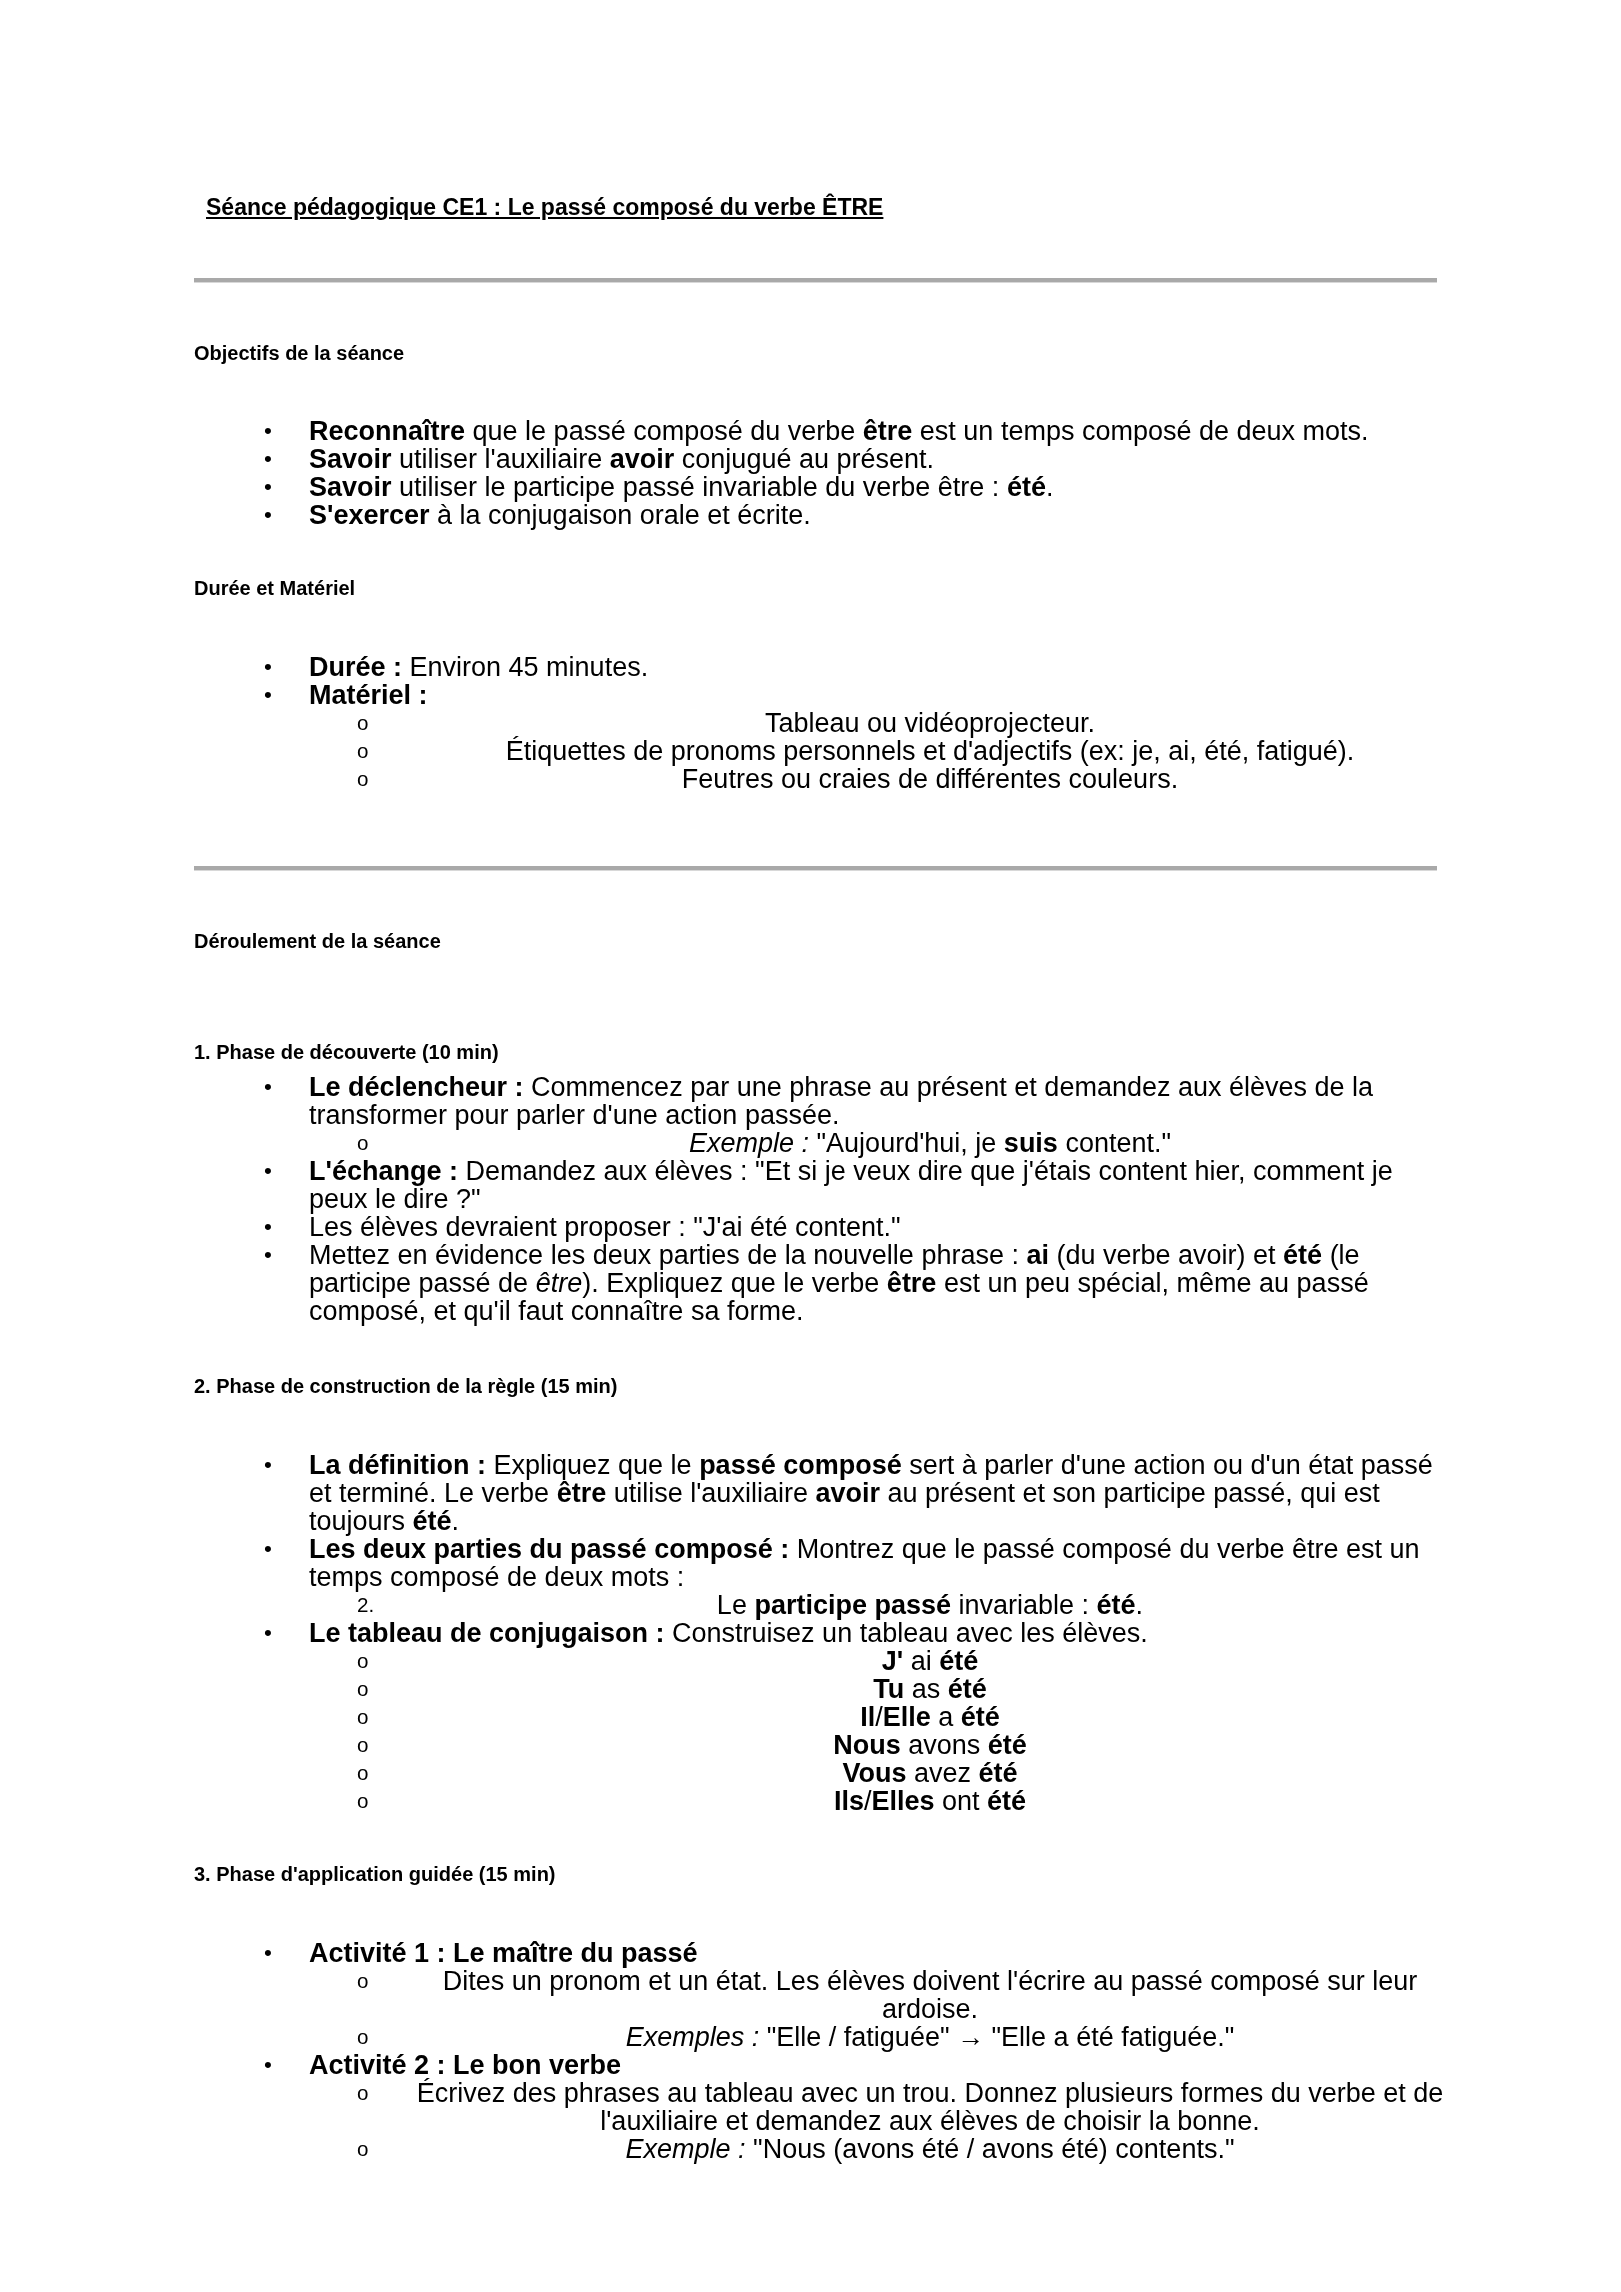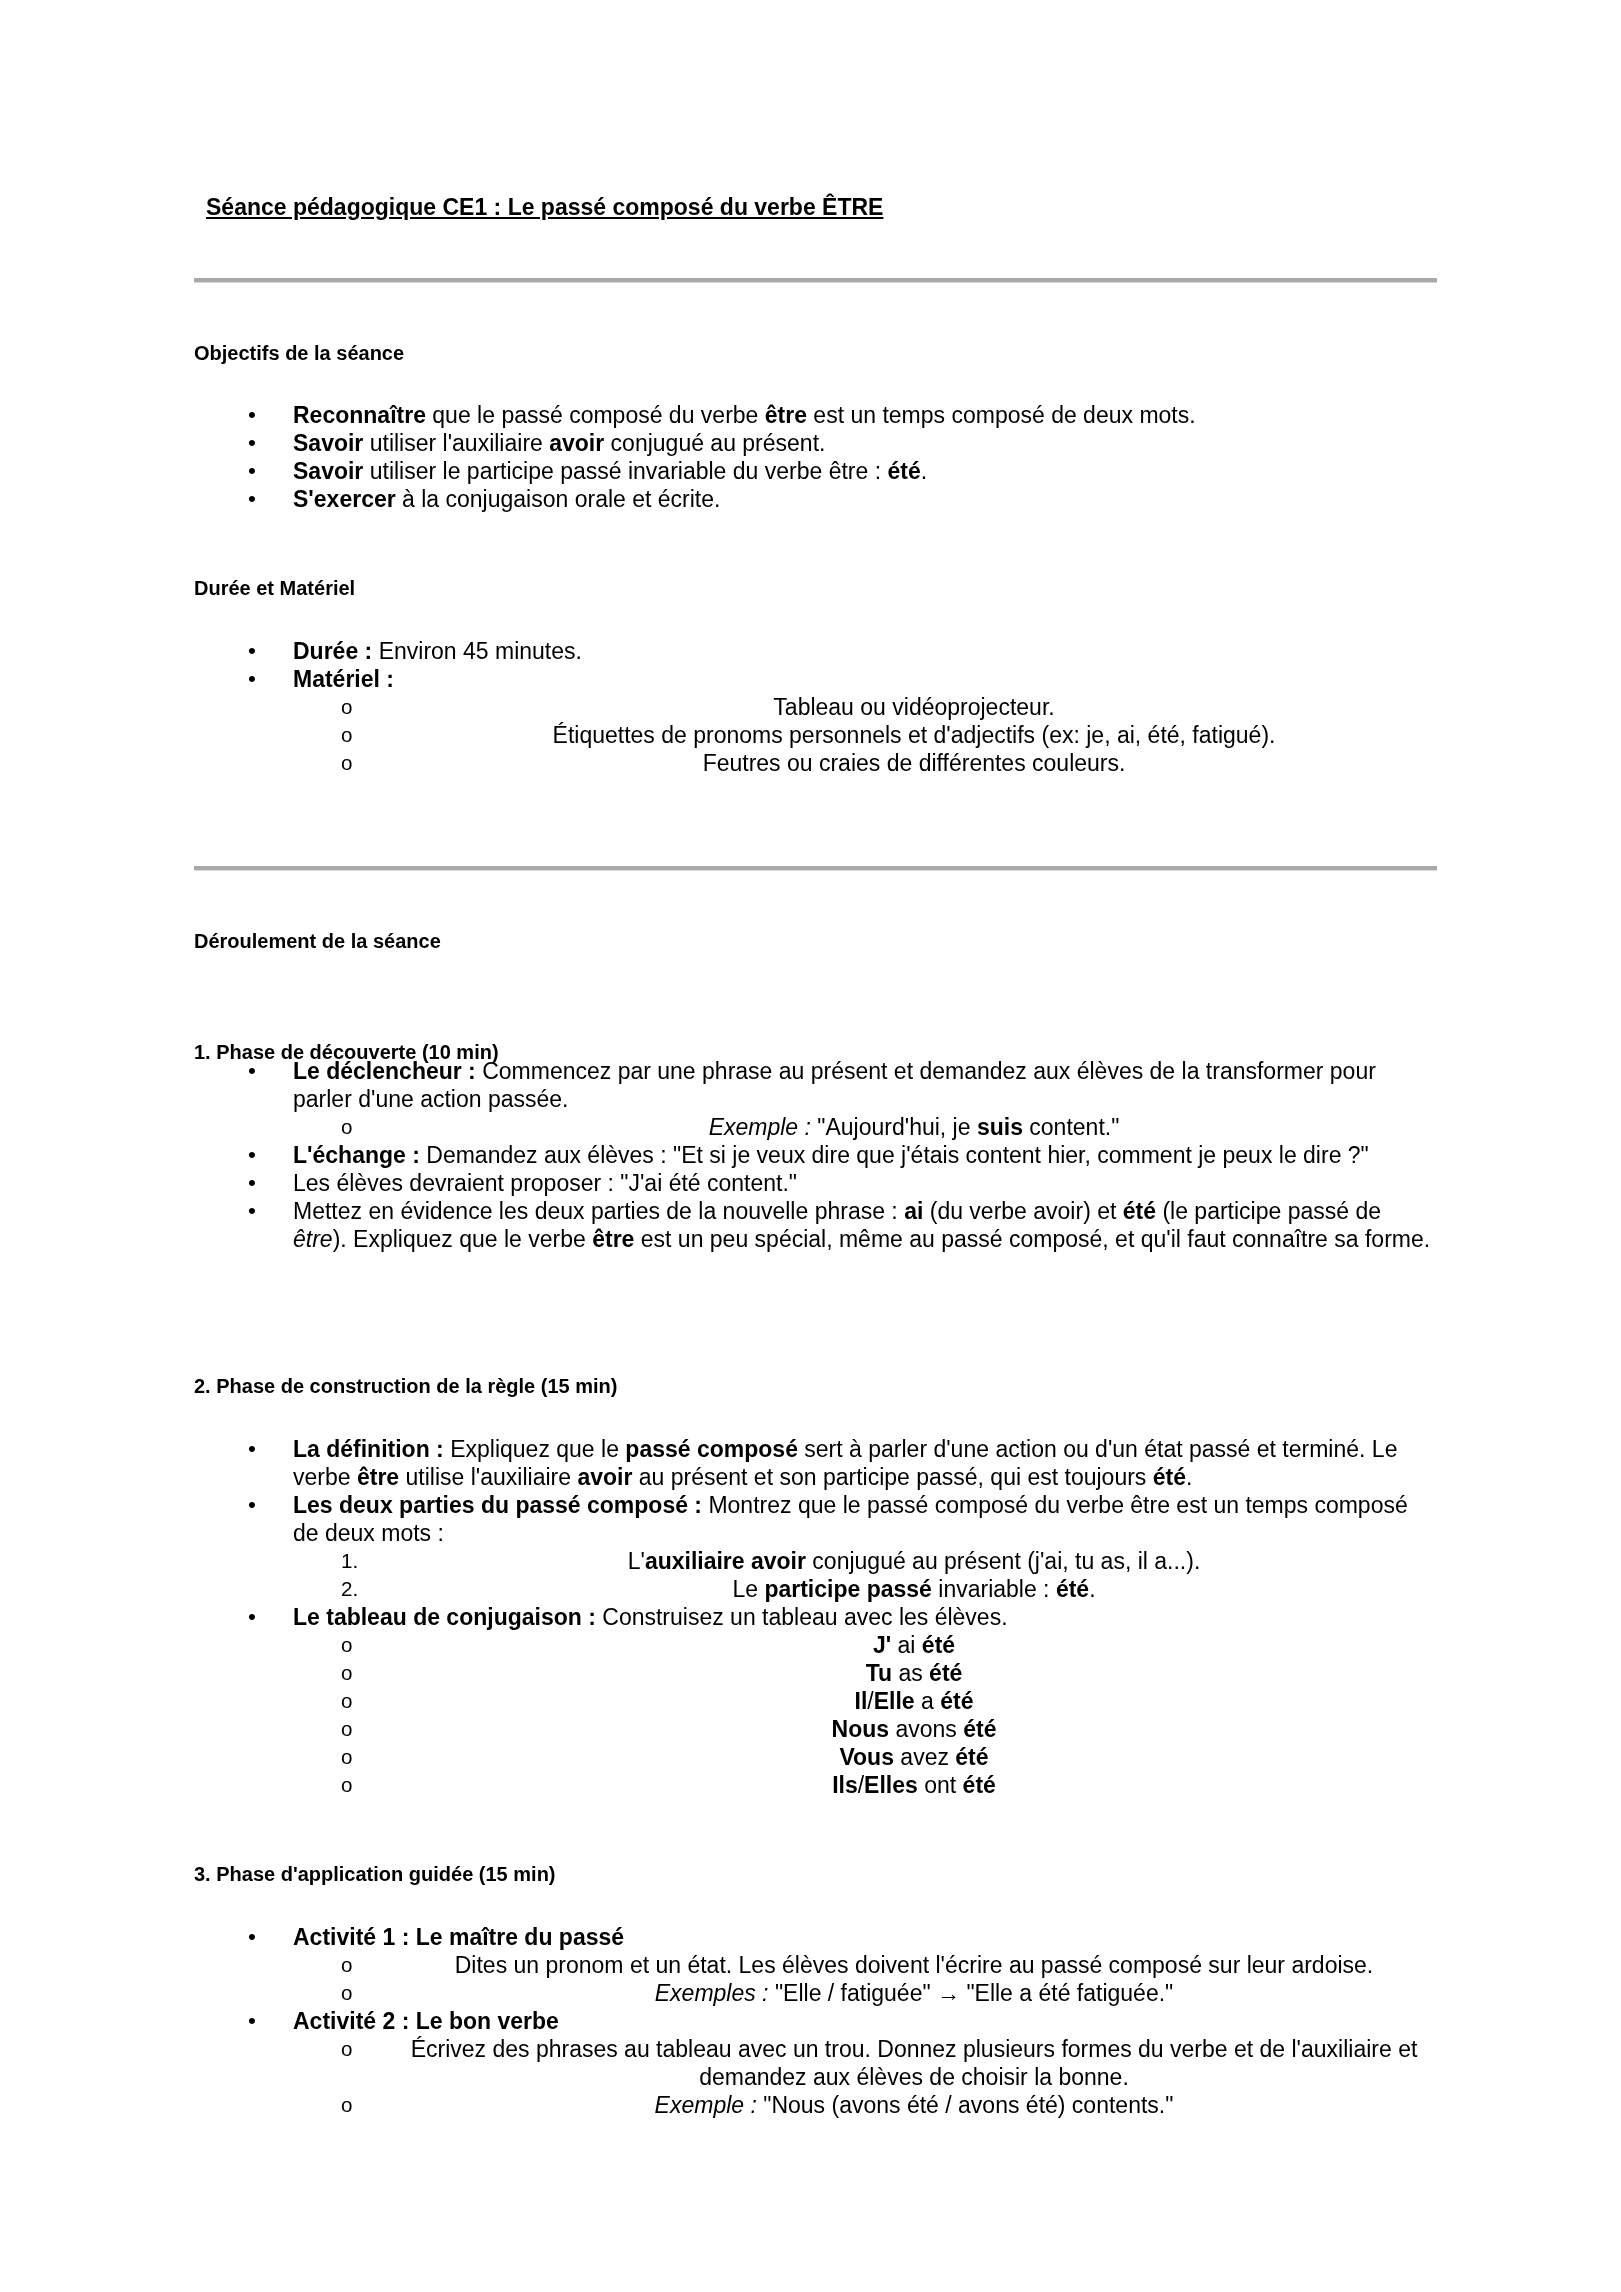--- a/index.html
+++ b/index.html
@@ -2,21 +2,21 @@
 <html><head>
 <meta charset="utf-8">
 <style>
   html, body { margin: 0; padding: 0; background: #ffffff; }
   body { width: 1621px; height: 2293px; position: relative; overflow: hidden;
          font-family: "Liberation Sans", sans-serif; color: #000; }
   .page { position: absolute; left: 194px; top: 0; width: 1243px; }
   .title { position: absolute; top: 194px; left: 12px; font-size: 23px; font-weight: bold; white-space: nowrap; text-decoration: underline; }
   .rule { position: absolute; left: 0; width: 1243px; height: 3.9px; background: #a9a9a9; border-bottom: 1px solid #d8d8d8; }
   .h { position: absolute; left: 0; font-size: 20px; font-weight: bold; white-space: nowrap; margin-top: 9px; }
-  .list { position: absolute; left: 0; width: 1243px; margin: 0; padding: 0; list-style: none; font-size: 23px; line-height: 28px; }
+  .list { position: absolute; left: 0; width: 1243px; margin: 16px; padding: 0; list-style: none; font-size: 27px; line-height: 28px; }
   .li { position: relative; padding-left: 99px; }
   .li::before { content: "\2022"; position: absolute; left: 54px; top: 0; font-size: 22.5px; }
   .sub { margin: 0; padding: 0; list-style: none; text-align: center; }
   .sli { position: relative; padding-left: 197px; margin-left: -99px; }
   .sli::before { content: "o"; position: absolute; left: 147px; top: 0; font-size: 20.6px; }
   .sli.num::before { content: attr(data-num); left: 147px; }
   b { font-weight: bold; }
   i { font-style: italic; }
 </style>
 </head>
@@ -58,21 +58,20 @@
         </ul></li>
       <li class="li"><b>L'échange :</b><span> Demandez aux élèves : "Et si je veux dire que j'étais content hier, comment je peux le dire ?"</span></li>
       <li class="li"><span>Les élèves devraient proposer : "J'ai été content."</span></li>
       <li class="li"><span>Mettez en évidence les deux parties de la nouvelle phrase : </span><b>ai</b><span> (du verbe avoir) et </span><b>été</b><span> (le participe passé de </span><i>être</i><span>). Expliquez que le verbe </span><b>être</b><span> est un peu spécial, même au passé composé, et qu'il faut connaître sa forme.</span></li>
     </ul>
 
   <div class="h" style="top:1366px">2. Phase de construction de la règle (15 min)</div>
   <ul class="list" style="top:1435px">
       <li class="li"><b>La définition :</b><span> Expliquez que le </span><b>passé composé</b><span> sert à parler d'une action ou d'un état passé et terminé. Le verbe </span><b>être</b><span> utilise l'auxiliaire </span><b>avoir</b><span> au présent et son participe passé, qui est toujours </span><b>été</b><span>.</span></li>
       <li class="li"><b>Les deux parties du passé composé :</b><span> Montrez que le passé composé du verbe être est un temps composé de deux mots :</span><ol class="sub">
-          <li class="sli num" data-num="1."><span>L'</span><b>auxiliaire avoir</b><span> conjugué au présent (j'ai, tu as, il a...).</span></li>
           <li class="sli num" data-num="2."><span>Le </span><b>participe passé</b><span> invariable : </span><b>été</b><span>.</span></li>
         </ol></li>
       <li class="li"><b>Le tableau de conjugaison :</b><span> Construisez un tableau avec les élèves.</span><ul class="sub">
           <li class="sli"><b>J'</b><span> ai </span><b>été</b></li>
           <li class="sli"><b>Tu</b><span> as </span><b>été</b></li>
           <li class="sli"><b>Il</b><span>/</span><b>Elle</b><span> a </span><b>été</b></li>
           <li class="sli"><b>Nous</b><span> avons </span><b>été</b></li>
           <li class="sli"><b>Vous</b><span> avez </span><b>été</b></li>
           <li class="sli"><b>Ils</b><span>/</span><b>Elles</b><span> ont </span><b>été</b></li>
         </ul></li>

